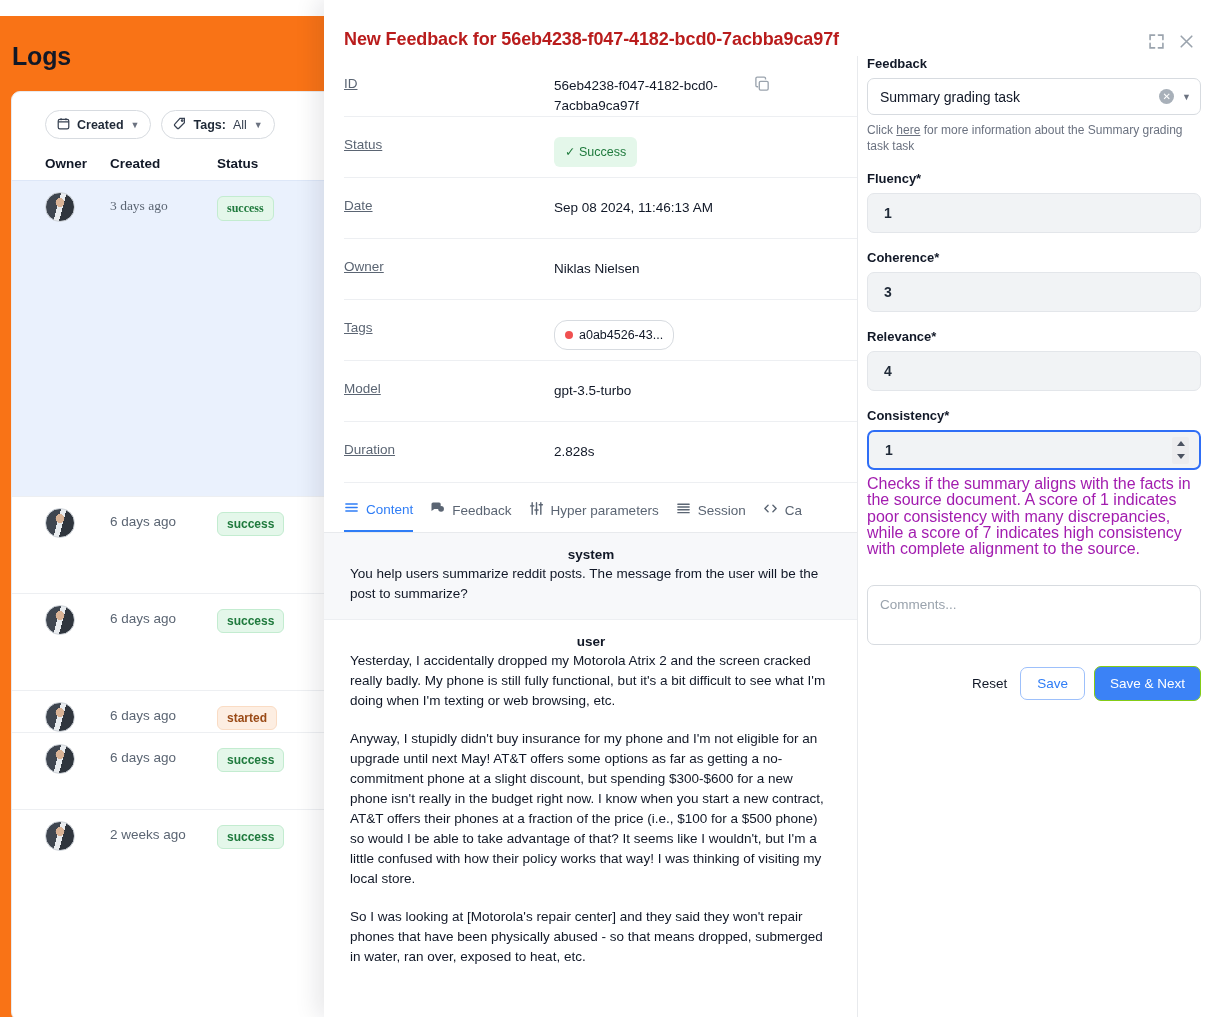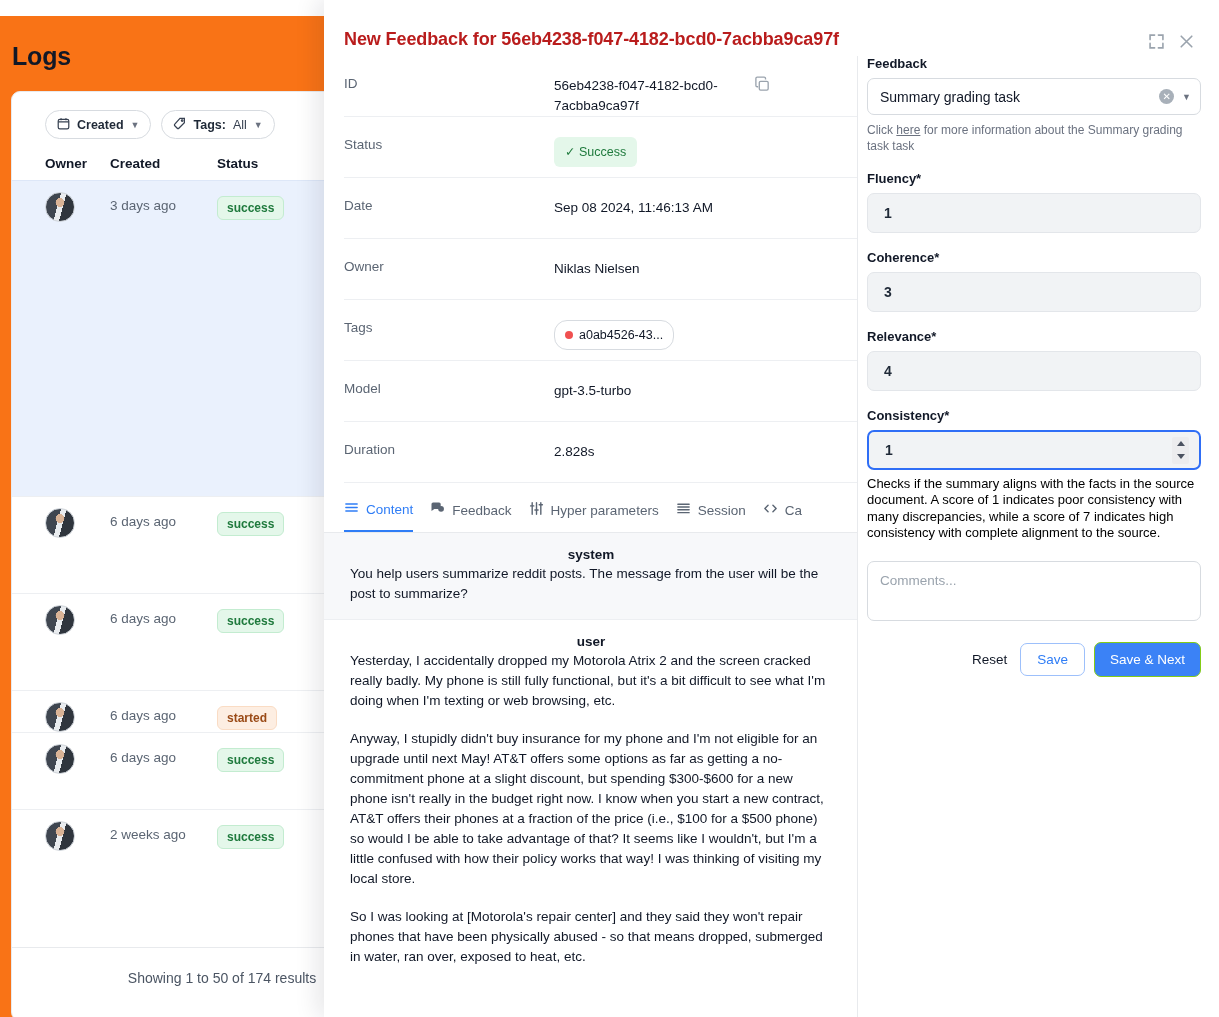--- a/index.html
+++ b/index.html
@@ -48,21 +48,21 @@
   }
   #logs-head .c-owner { width: 65px; }
   #logs-head .c-created { width: 107px; }
   #logs-head .c-status { width: 100px; }
 
   .log-row {
     display: flex; align-items: flex-start;
     padding: 11px 0 0 33px;
     border-top: 1px solid #edeff2;
   }
-  .log-row.selected { background: #eaf1fd; border-top-color: #dde7f8; }
+  .log-row.selected { background: #eaf1fd; border-top-color: #dde7f8; font-family: Liberation Serif, serif; }
   .log-row .c-owner { width: 65px; }
   .log-row .c-created {
     width: 107px; font-size: 13.5px; color: #5b6573; padding-top: 6px;
   }
   .log-row .c-status { width: 100px; padding-top: 4px; }
   .avatar {
     width: 30px; height: 30px; border-radius: 50%;
     background:
       radial-gradient(circle at 50% 34%, #d9b396 0 19%, transparent 19.5%),
       linear-gradient(105deg, #3f4650 0 42%, #e9ecef 42% 58%, #2f353d 58% 100%);
@@ -113,21 +113,21 @@
 
   
   #meta-table { padding: 0 0 0 20px; }
   .meta-row {
     display: flex; align-items: flex-start;
     border-bottom: 1px solid #edeff2;
     min-height: 61px; padding: 20px 0 0 0;
   }
   .meta-row:first-child { border-top: none; }
   .meta-label {
-    width: 210px; font-size: 13.5px; color: #5b6573; flex: none;
+    width: 210px; font-size: 13.5px; color: #5b6573; flex: none; text-decoration: underline;
   }
   .meta-value {
     flex: 1; font-size: 13.5px; color: #111827; line-height: 20px;
     padding-right: 10px; word-break: break-word;
   }
   .meta-value.mono-wrap { max-width: 200px; }
   .copy-btn { width: 26px; flex: none; cursor: pointer; padding-right: 10px; }
   .tag-pill {
     display: inline-flex; align-items: center; gap: 6px;
     border: 1px solid #d7dbe0; border-radius: 13px;
@@ -199,21 +199,21 @@
     display: flex; flex-direction: column; align-items: center;
     justify-content: space-around; flex: none; cursor: pointer;
   }
   .sp-arrow {
     width: 0; height: 0; border-left: 4.5px solid transparent;
     border-right: 4.5px solid transparent;
   }
   .sp-up { border-bottom: 5px solid #4b5260; }
   .sp-down { border-top: 5px solid #4b5260; }
   #error-text {
-    font-size: 13px; color: #000000; line-height: 16.3px; margin-bottom: 20px;
+    font-size: 16px; color: #a21caf; line-height: 16.3px; margin-bottom: 28px;
   }
   #comments {
     width: 100%; height: 60px; border: 1px solid #d7dbe0; border-radius: 7px;
     padding: 11px 12px; font-size: 13.5px; font-family: "Liberation Sans", sans-serif;
     color: #111827; resize: none; background: #fff;
   }
   #comments::placeholder { color: #9aa3ad; }
   #form-actions {
     display: flex; align-items: center; justify-content: flex-end;
     gap: 9px; margin-top: 17px;
@@ -303,21 +303,20 @@
           <div class="log-row" style="height: 97px;">
             <div class="c-owner">
               <div class="avatar"></div>
             </div>
             <div class="c-created">2 weeks ago</div>
             <div class="c-status"><span class="badge success">success</span></div>
           </div>
         </div>
     </div>
 
-    <div id="logs-footer">Showing 1 to 50 of 174 results</div>
   </div>
 </div>
 
 <div id="modal">
 
   <div id="modal-header">
     <div id="modal-title">New Feedback for 56eb4238-f047-4182-bcd0-7acbba9ca97f</div>
     <div class="win-btn">
       <svg width="17" height="17" viewBox="0 0 18 18" fill="none" stroke="#9aa3ad" stroke-width="1.7" stroke-linecap="round">
         <path d="M7 2.2H2.2V7M11 2.2h4.8V7M7 15.8H2.2V11M11 15.8h4.8V11"></path>

